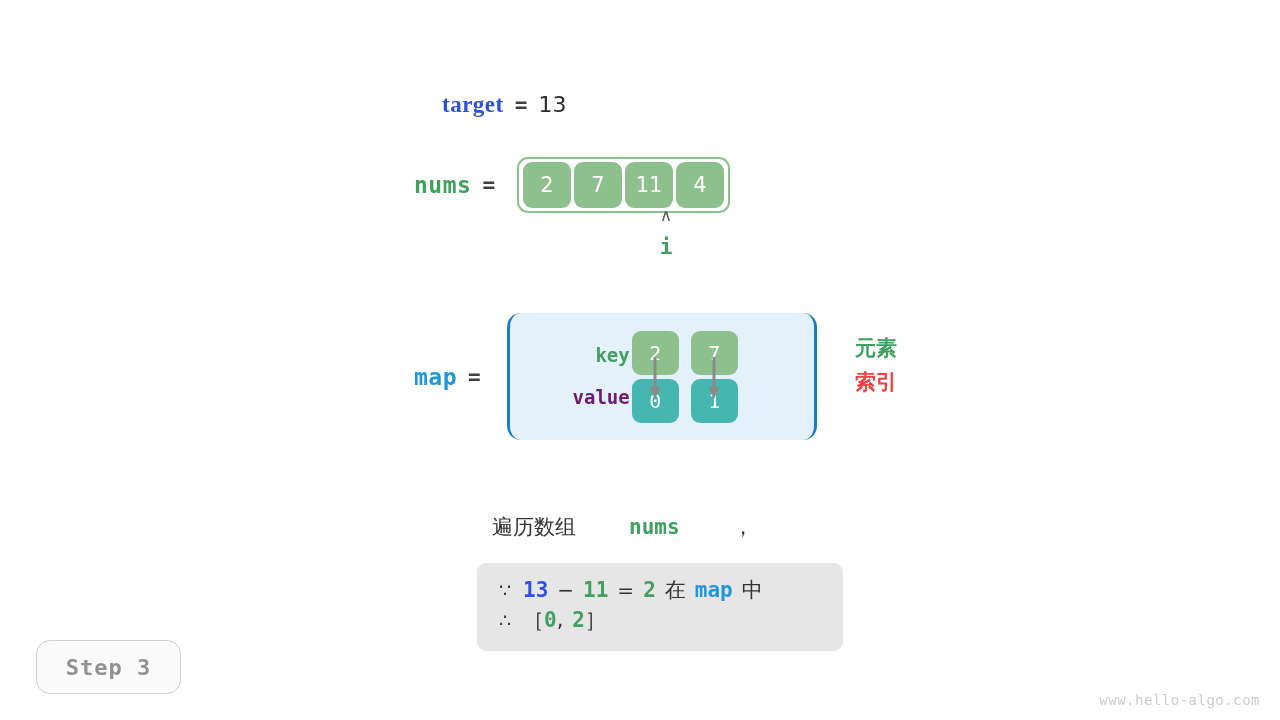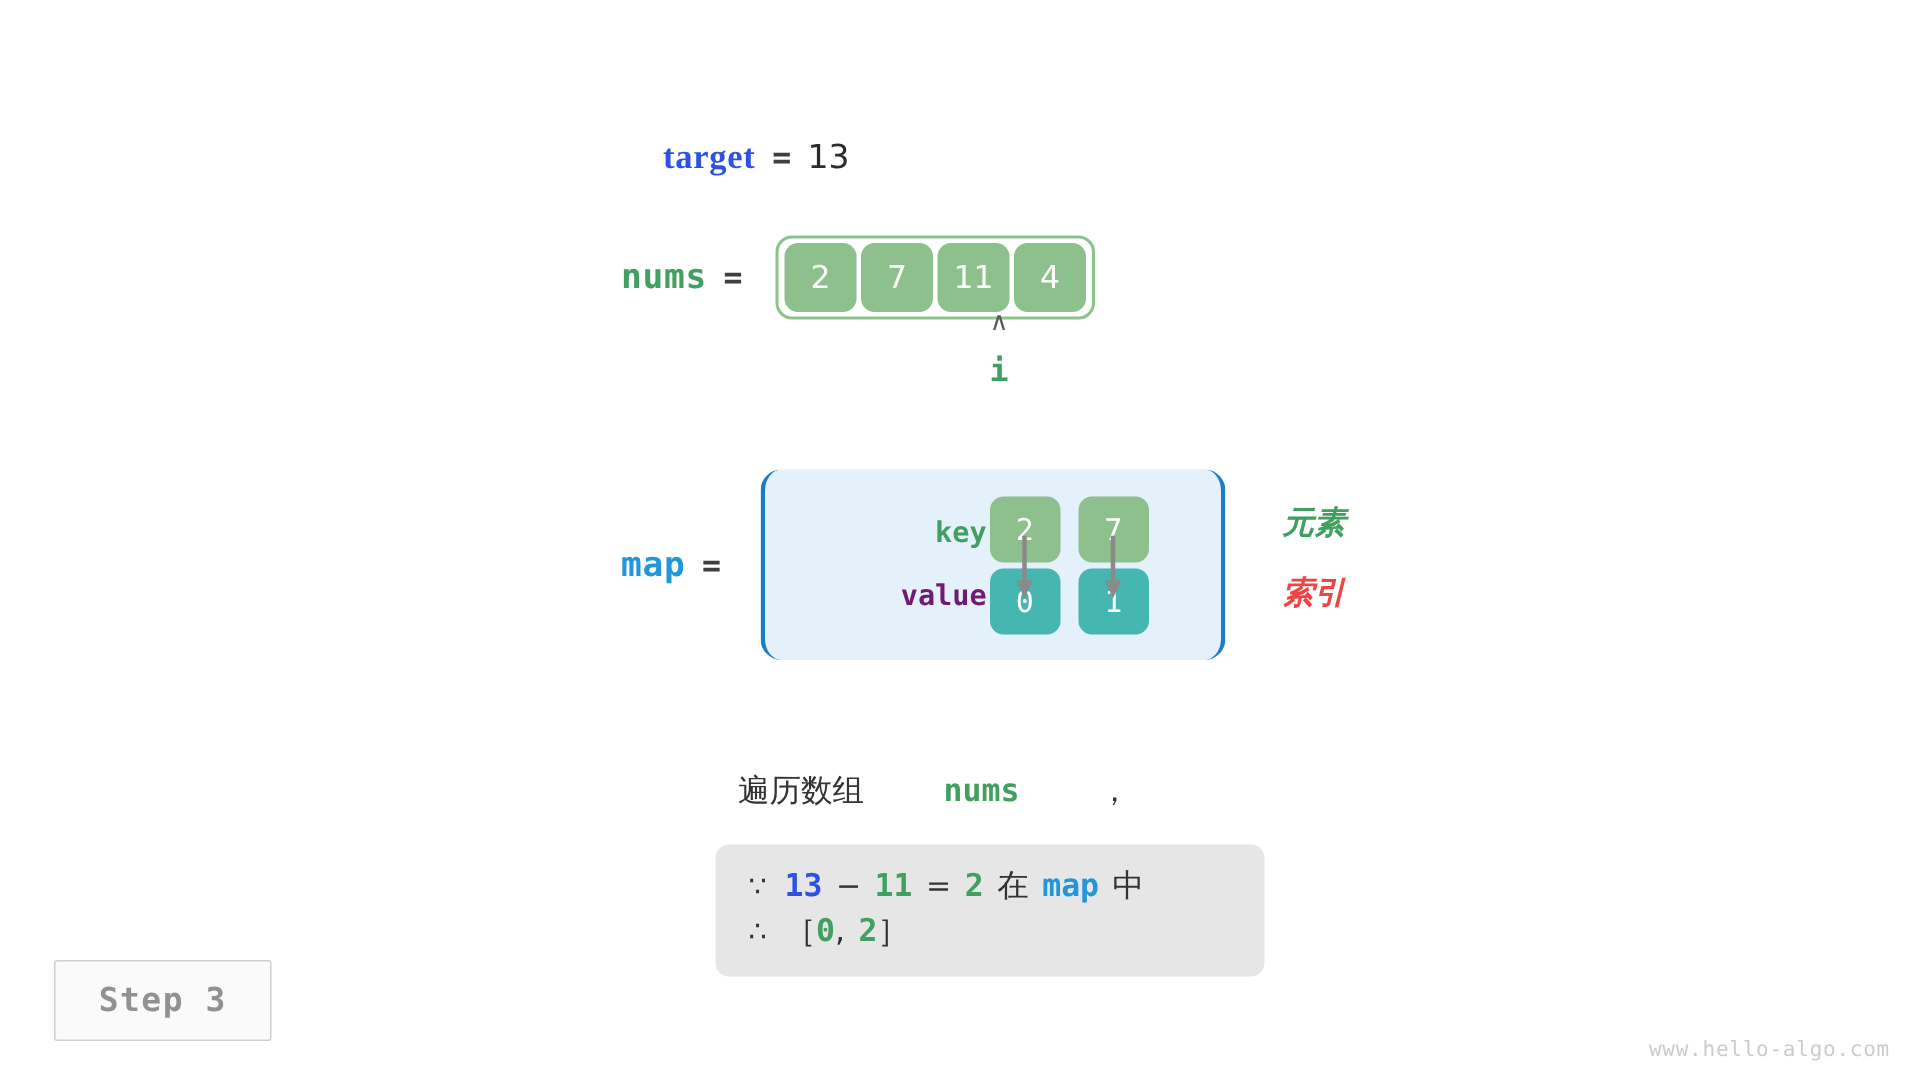--- a/index.html
+++ b/index.html
@@ -149,21 +149,20 @@
     border-left: 3px solid #1a7ec4;
     border-right: 3px solid #1a7ec4;
     border-radius: 14px;
     box-sizing: border-box;
   }
   .map-inner {
     position: absolute;
     inset: 0;
     display: flex;
     align-items: center;
-    margin-left: 28px;
   }
   .map-labels {
     width: 120px;
     display: flex;
     flex-direction: column;
     justify-content: center;
     gap: 23px;
     padding-left: 18px;
     box-sizing: border-box;
     text-align: right;
@@ -213,22 +212,21 @@
     pointer-events: none;
   }
 
   
   #side-legend {
     position: absolute;
     left: 855px;
     top: 338px;
     display: flex;
     flex-direction: column;
-    gap: 26px;
-    font-style: italic;
+    gap: 13px;
   }
   #side-legend .leg {
     font-family: "DejaVu Sans", sans-serif;
     font-weight: bold;
     font-size: 21px;
     line-height: 1;
     height: 21px;
   }
   .leg-element { color: #41a05f; }
   .leg-index { color: #ef4444; }
@@ -310,21 +308,21 @@
   .sp { display: inline-block; width: 9px; }
 
   
   #step-badge {
     position: absolute;
     left: 36px;
     top: 640px;
     width: 145px;
     height: 54px;
     border: 1px solid #cfcfcf;
-    border-radius: 2px;
+    border-radius: 14px;
     background: #fafafa;
     display: flex;
     align-items: center;
     justify-content: center;
     font-family: "DejaVu Sans Mono", monospace;
     font-weight: bold;
     font-size: 22px;
     color: #919191;
     letter-spacing: 1px;
     box-sizing: border-box;

